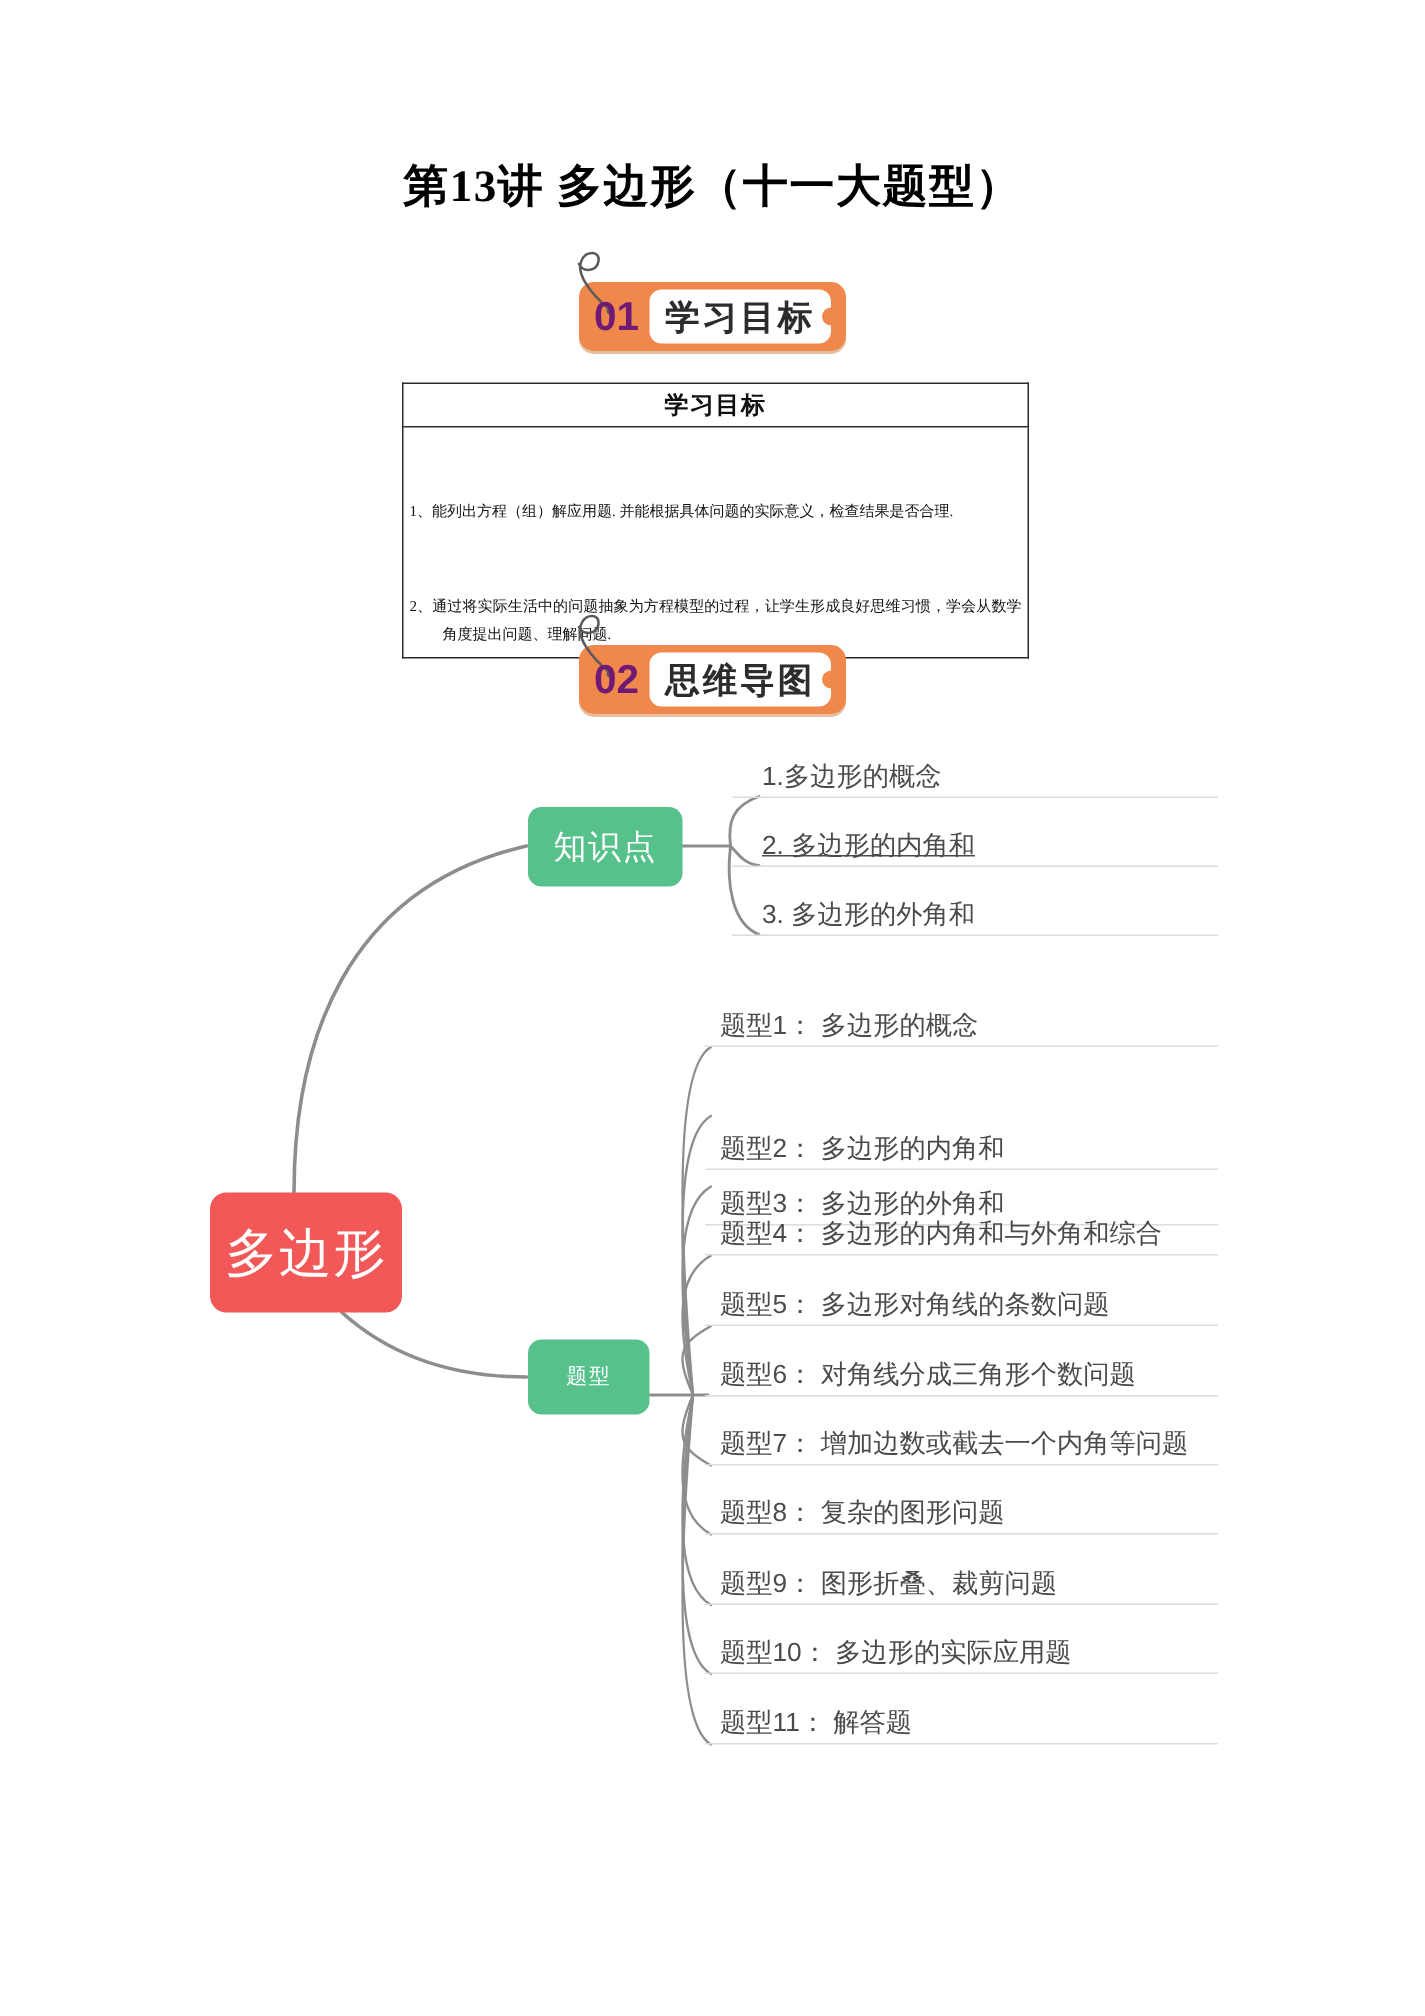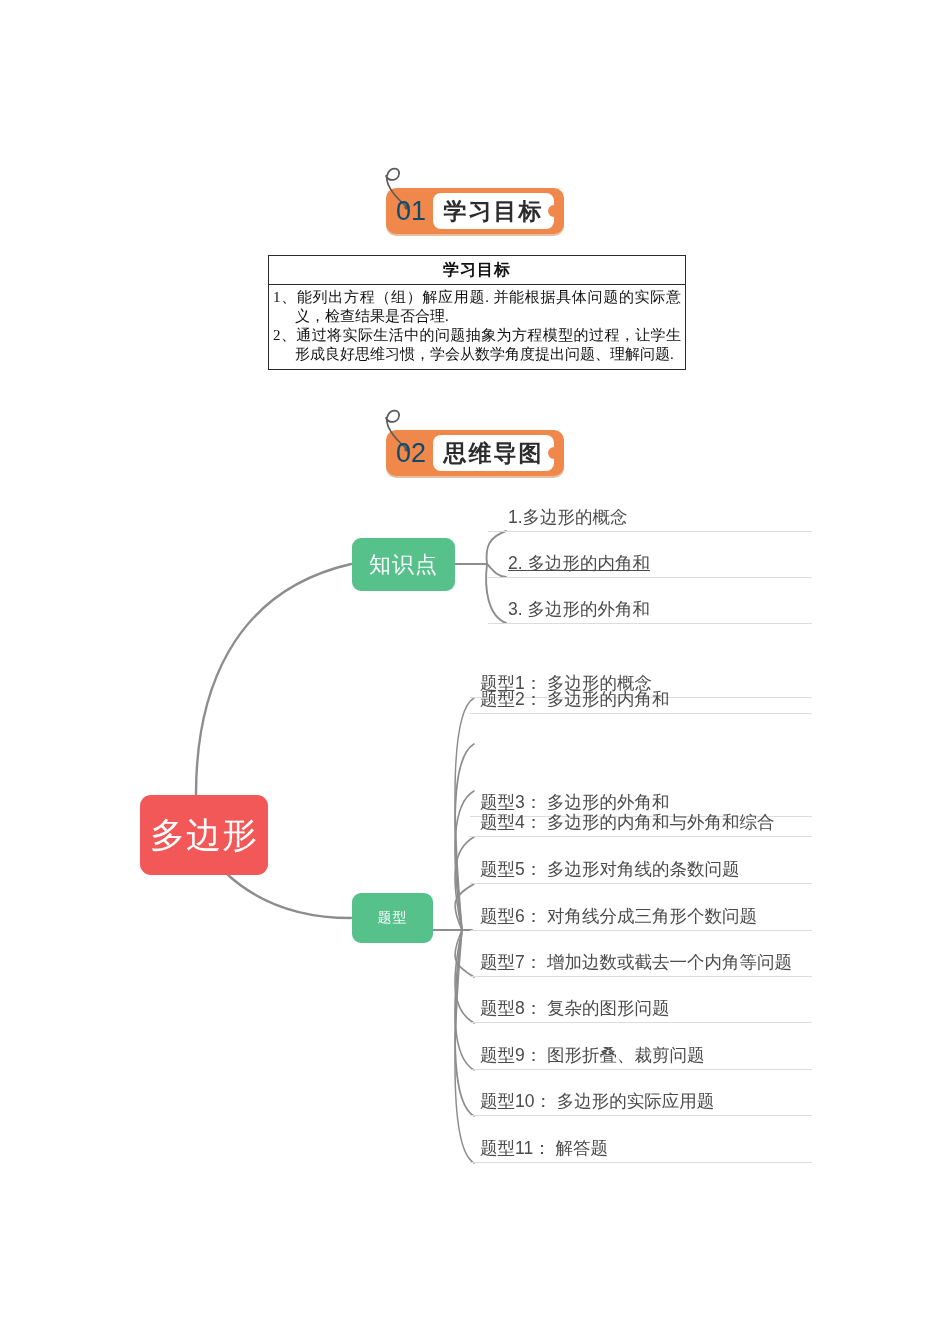--- a/index.html
+++ b/index.html
@@ -22,21 +22,21 @@
   .badge {
     position:absolute; left:50%; margin-left:-89px;
     width:178px; height:46px;
     background:var(--c-accent,#F1884B);
     border-radius:10px;
     box-shadow:0 2px 0 rgba(200,110,45,.45);
   }
   .badge-num {
     position:absolute; left:0; top:0; width:50px; height:46px;
     display:flex; align-items:center; justify-content:center;
-    color:#0c4a6e; font-weight:normal; font-size:27px;
+    color:#701a75; font-weight:bold; font-size:27px;
   }
   .badge-inner {
     position:absolute; left:47px; top:5px; right:10px; bottom:5px;
     background:#fff; border-radius:8px;
     display:flex; align-items:center; justify-content:center;
     font-weight:bold; font-size:23px; color:#2c2c2c; letter-spacing:2px;
   }
   .badge-notch {
     position:absolute; right:4px; top:50%; margin-top:-6px;
     width:12px; height:12px; border-radius:50%;
@@ -56,23 +56,23 @@
   .obj-table th {
     border:1.5px solid #2a2a2a; border-bottom:1px solid #2a2a2a;
     height:28px; text-align:center;
     font-size:16px; font-weight:bold; letter-spacing:1px; padding:0;
   }
   .obj-table td {
     border:1.5px solid #2a2a2a; border-top:none;
     padding:3px 4px 5px 4px; vertical-align:top;
   }
   .obj-item {
-    font-size:15px; line-height:19px;
+    font-size:10px; line-height:19px;
     text-align:justify;
-    padding-left:22px; text-indent:-22px;
+    padding-left:22px; text-indent:-22px;margin-top:44px;
   }
 
   
   .mm-lines { position:absolute; left:0; top:0; pointer-events:none; }
   .mm-node {
     position:absolute; display:flex; align-items:center; justify-content:center;
     color:#fff; border-radius:9px; letter-spacing:1px;font-family:Liberation Mono, monospace;
   }
   .mm-root  { left:140px; top:795px; width:128px; height:80px;
               background:var(--c-root,#F25858); font-size:35px; border-radius:11px; }
@@ -88,20 +88,21 @@
     white-space:nowrap; overflow:hidden;
   }
   .mm-leaf.k { left:488px; width:324px; padding-left:20px; box-sizing:border-box; }
   .mm-leaf.t { left:470px; width:342px; padding-left:10px; box-sizing:border-box; }
 </style>
 </head>
 <body>
 
 <div class="page">
 
+  <h1 class="doc-title">第13讲 多边形（十一大题型）</h1>
 
   <div class="badge" style="top:188px">
     <svg class="badge-clip" viewBox="0 0 44 50">
       <path d="M28,44 C16,34 5,20 10,11 C13,5 22,5 21,12 C20,19 11,20 8,14" fill="none" stroke="#5a5a5a" stroke-width="1.7" stroke-linecap="round"></path>
       <circle cx="29" cy="45" r="2.6" fill="#5a5a5a"></circle>
     </svg>
     <span class="badge-num">01</span>
     <span class="badge-inner">学习目标</span>
     <span class="badge-notch"></span>
   </div>
@@ -153,21 +154,21 @@
         <path d="M462,930 C450,1069.8 453,1151 474,1163" fill="none" stroke="#8D8D8D" stroke-width="1.6" stroke-linecap="round"></path>
       </svg>
     <div class="mm-node mm-root">多边形</div>
     <div class="mm-node mm-knowledge">知识点</div>
     <div class="mm-node mm-topics">题型</div>
     <div id="mm-leaves">
         <div class="mm-leaf k" style="top: 502px;">1.多边形的概念</div>
         <div class="mm-leaf k" style="top: 548px; text-decoration: underline;">2. 多边形的内角和</div>
         <div class="mm-leaf k" style="top: 594px;">3. 多边形的外角和</div>
         <div class="mm-leaf t" style="top: 668px;">题型1： 多边形的概念</div>
-        <div class="mm-leaf t" style="top: 684px;">题型2： 多边形的内角和</div>
+        <div class="mm-leaf t" style="top: 750px;">题型2： 多边形的内角和</div>
         <div class="mm-leaf t" style="top: 787px;">题型3： 多边形的外角和</div>
         <div class="mm-leaf t" style="top: 807px;">题型4： 多边形的内角和与外角和综合</div>
         <div class="mm-leaf t" style="top: 854px;">题型5： 多边形对角线的条数问题</div>
         <div class="mm-leaf t" style="top: 901px;">题型6： 对角线分成三角形个数问题</div>
         <div class="mm-leaf t" style="top: 947px;">题型7： 增加边数或截去一个内角等问题</div>
         <div class="mm-leaf t" style="top: 993px;">题型8： 复杂的图形问题</div>
         <div class="mm-leaf t" style="top: 1040px;">题型9： 图形折叠、裁剪问题</div>
         <div class="mm-leaf t" style="top: 1086px;">题型10： 多边形的实际应用题</div>
         <div class="mm-leaf t" style="top: 1133px;">题型11： 解答题</div>
       </div>

